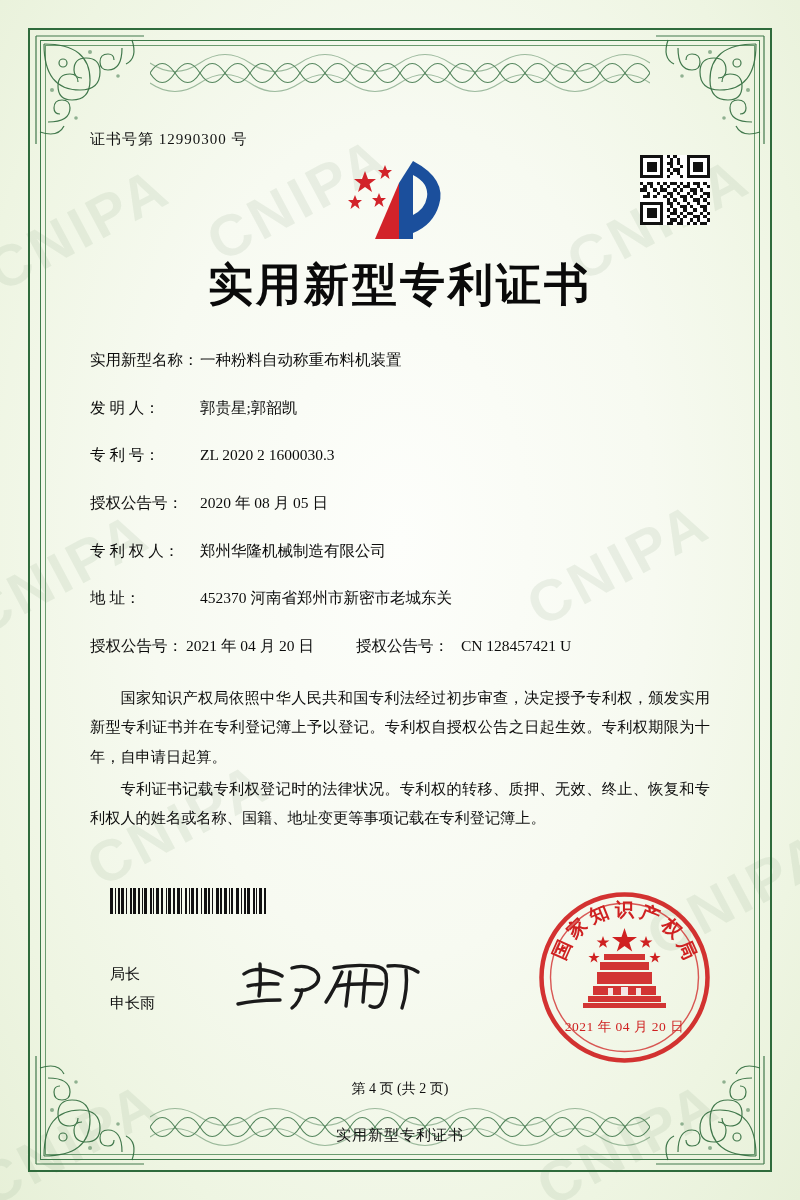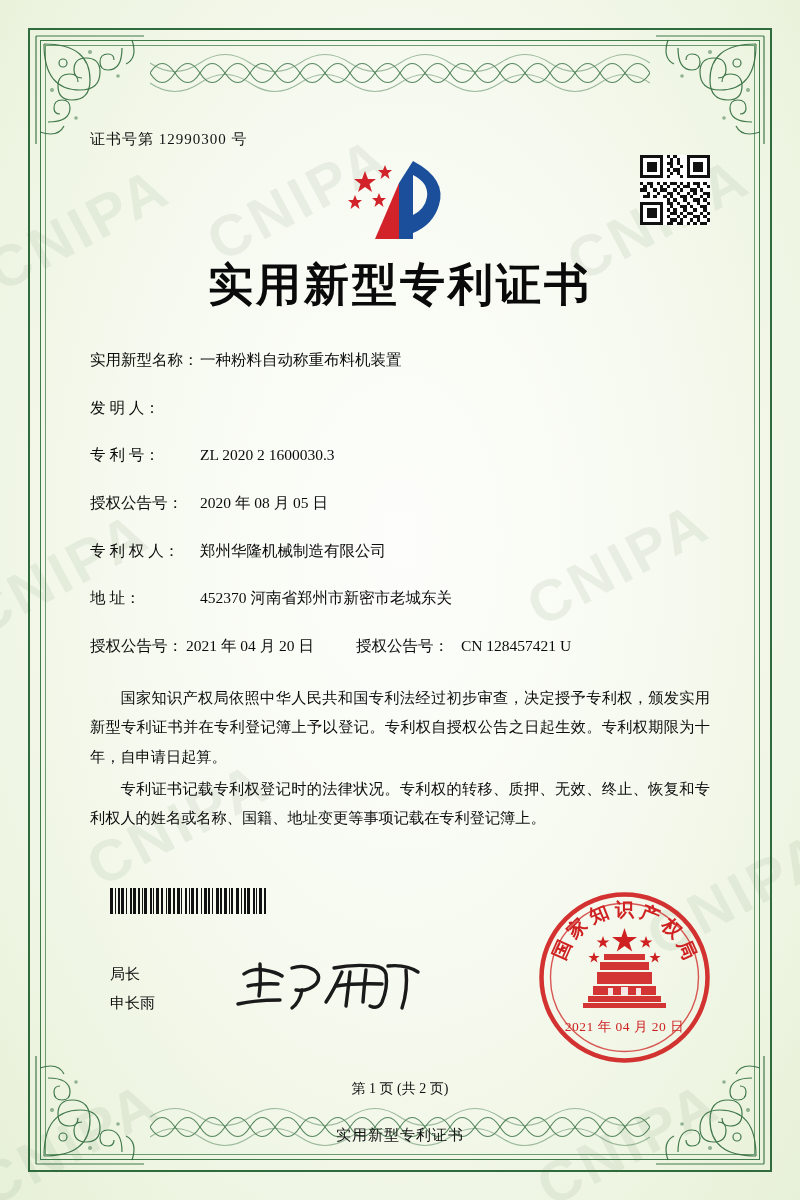--- a/index.html
+++ b/index.html
@@ -483,20 +483,21 @@
 
     <div class="title">实用新型专利证书</div>
 
     <div class="field">
       <span class="lbl tight">实用新型名称：</span>
       <span class="val">一种粉料自动称重布料机装置</span>
     </div>
 
     <div class="field">
       <span class="lbl">发 明 人：</span>
+      <span class="val">郭贵星;郭韶凯</span>
     </div>
 
     <div class="field">
       <span class="lbl">专 利 号：</span>
       <span class="val">ZL 2020 2 1600030.3</span>
     </div>
 
     <div class="field">
       <span class="lbl tight">授权公告号：</span>
       <span class="val">2020 年 08 月 05 日</span>
@@ -661,16 +662,16 @@
         <text transform="translate(87.5,87.5) rotate(-22) translate(0,-62)" text-anchor="middle">知</text>
         <text transform="translate(87.5,87.5) rotate(0)   translate(0,-62)" text-anchor="middle">识</text>
         <text transform="translate(87.5,87.5) rotate(22)  translate(0,-62)" text-anchor="middle">产</text>
         <text transform="translate(87.5,87.5) rotate(44)  translate(0,-62)" text-anchor="middle">权</text>
         <text transform="translate(87.5,87.5) rotate(66)  translate(0,-62)" text-anchor="middle">局</text>
       </g>
     </svg>
   </div>
   <div class="seal-date">2021 年 04 月 20 日</div>
 
-  <div class="page-num">第 1 页 (共 2 页)</div>
+  <div class="page-num">第 4 页 (共 2 页)</div>
   <div class="footer-note">实用新型专利证书</div>
 
 </div>
 
 </body></html>

